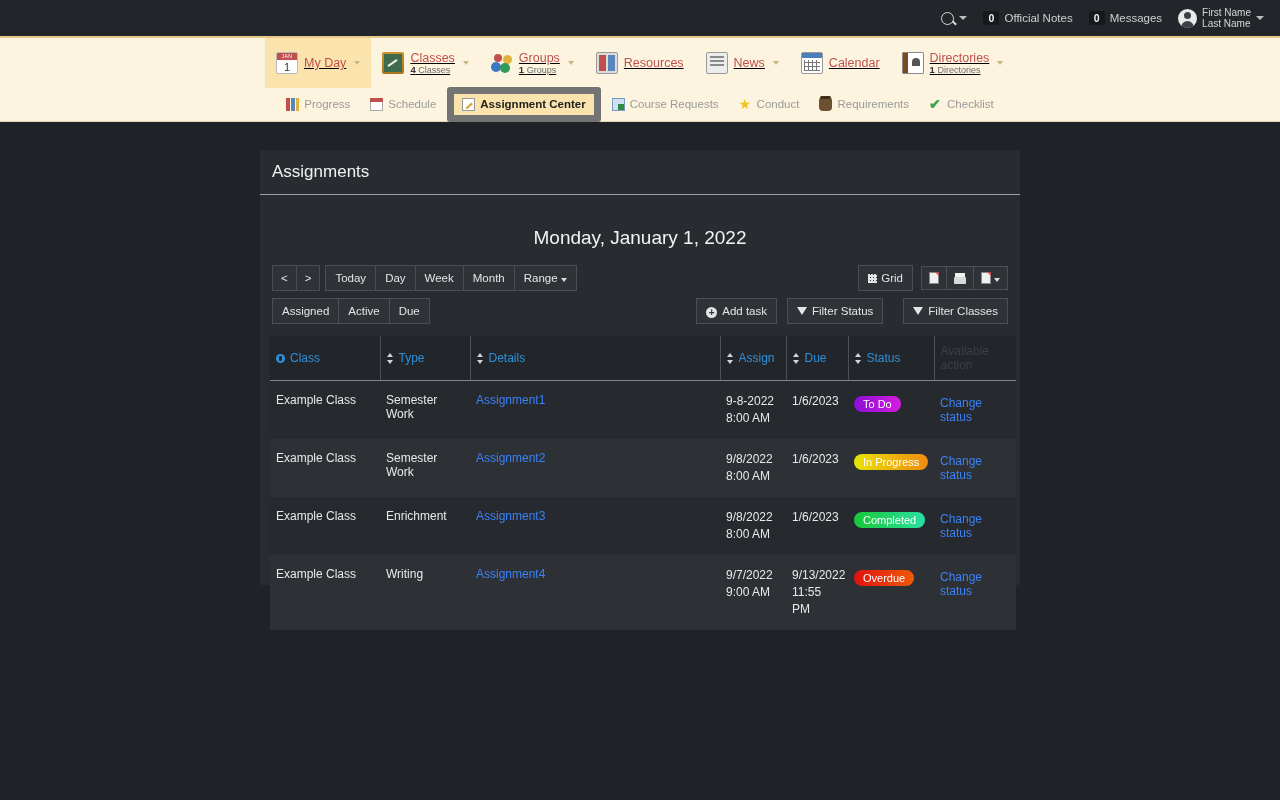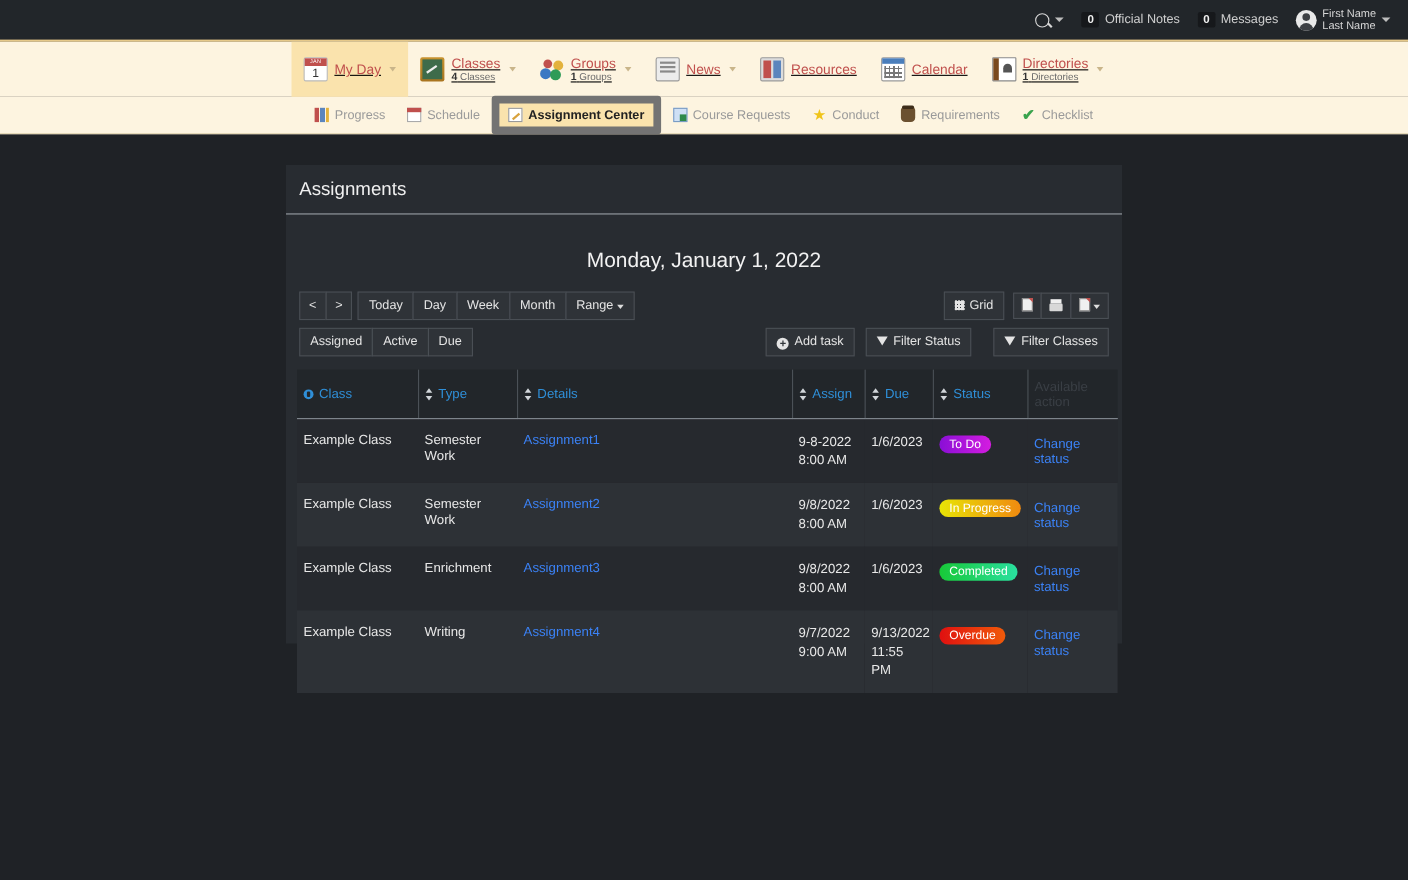--- a/index.html
+++ b/index.html
@@ -90,21 +90,21 @@
   .ico-dir::after{content:"";position:absolute;left:9px;top:5px;width:8px;height:8px;
     border-radius:50% 50% 0 0;background:#555;}
 
   
   .subnav {
     height:34px; width:1280px; background:#fdf4e0;
     display:flex; align-items:center; justify-content:center; gap:2px;
     border-bottom:1px solid #e3d6b4;
   }
   .subitem {
-    display:flex;align-items:center;gap:5px;padding:5px 9px;font-size:11.5px;
+    display:flex;gap:5px;padding:5px 9px;font-size:11.5px;
     color:#9a9a9a;cursor:pointer;border-radius:3px;
   }
   .subitem.active{background:#fae3ad;border:7px solid #737373;color:#222;font-weight:bold;padding:4px 8px;}
   .sico{width:13px;height:13px;flex:none;position:relative;display:inline-block;}
   .sico-progress{background:linear-gradient(90deg,#c0504d 0 4px,transparent 4px 5px,#5b85bd 5px 9px,transparent 9px 10px,#e3b23c 10px 13px);
     align-self:flex-end;}
   .sico-sched{background:#fff;border:1px solid #aaa;}
   .sico-sched::before{content:"";position:absolute;left:-1px;right:-1px;top:-1px;height:4px;background:#c0504d;}
   .sico-ac{background:#fff;border:1px solid #999;}
   .sico-ac::after{content:"";position:absolute;width:8px;height:1.5px;background:#d8a23c;
@@ -253,39 +253,39 @@
       <span class="g2" style="position:absolute;border-radius:50%;width:10px;height:10px;background:#2f9b57;left:9px;top:11px;"></span>
     </span>
     <span class="navtext">
       <span class="navtitle">Groups</span>
       <span class="navsub"><b>1</b> <span>Groups</span></span>
     </span>
     <span class="nav-caret"></span>
   </div>
 
   <div class="navitem">
+    <span class="ico ico-res">
+        <u></u>
+        <u></u>
+      </span>
+    <span class="navtext">
+      <span class="navtitle">Resources</span>
+    </span>
+  </div>
+
+  <div class="navitem">
     <span class="ico ico-news">
         <s></s>
         <s></s>
         <s></s>
       </span>
     <span class="navtext">
       <span class="navtitle">News</span>
     </span>
     <span class="nav-caret"></span>
-  </div>
-
-  <div class="navitem">
-    <span class="ico ico-res">
-        <u></u>
-        <u></u>
-      </span>
-    <span class="navtext">
-      <span class="navtitle">Resources</span>
-    </span>
   </div>
 
   <div class="navitem">
     <span class="ico ico-cal2">
       <span class="c2top"></span>
         <span class="c2grid"></span>
     </span>
     <span class="navtext">
       <span class="navtitle">Calendar</span>
     </span>

